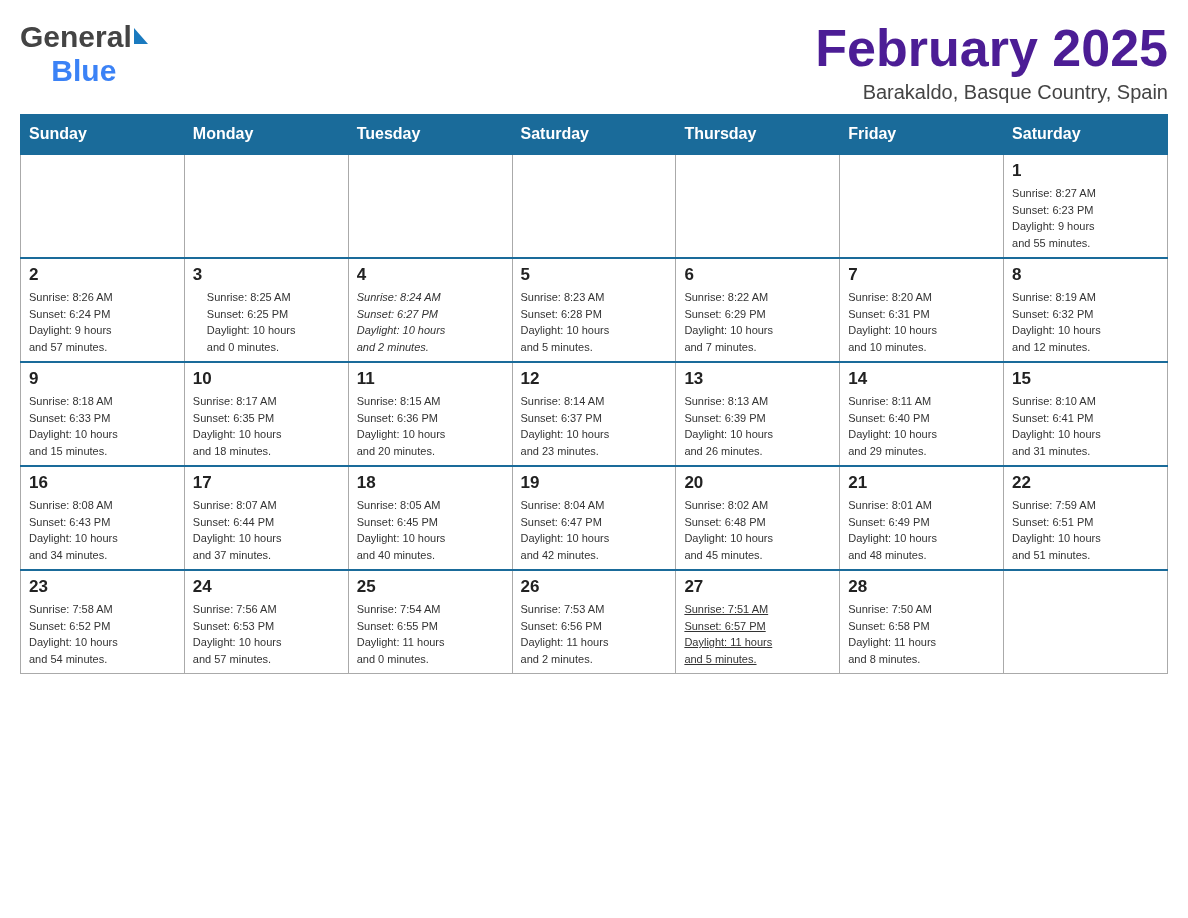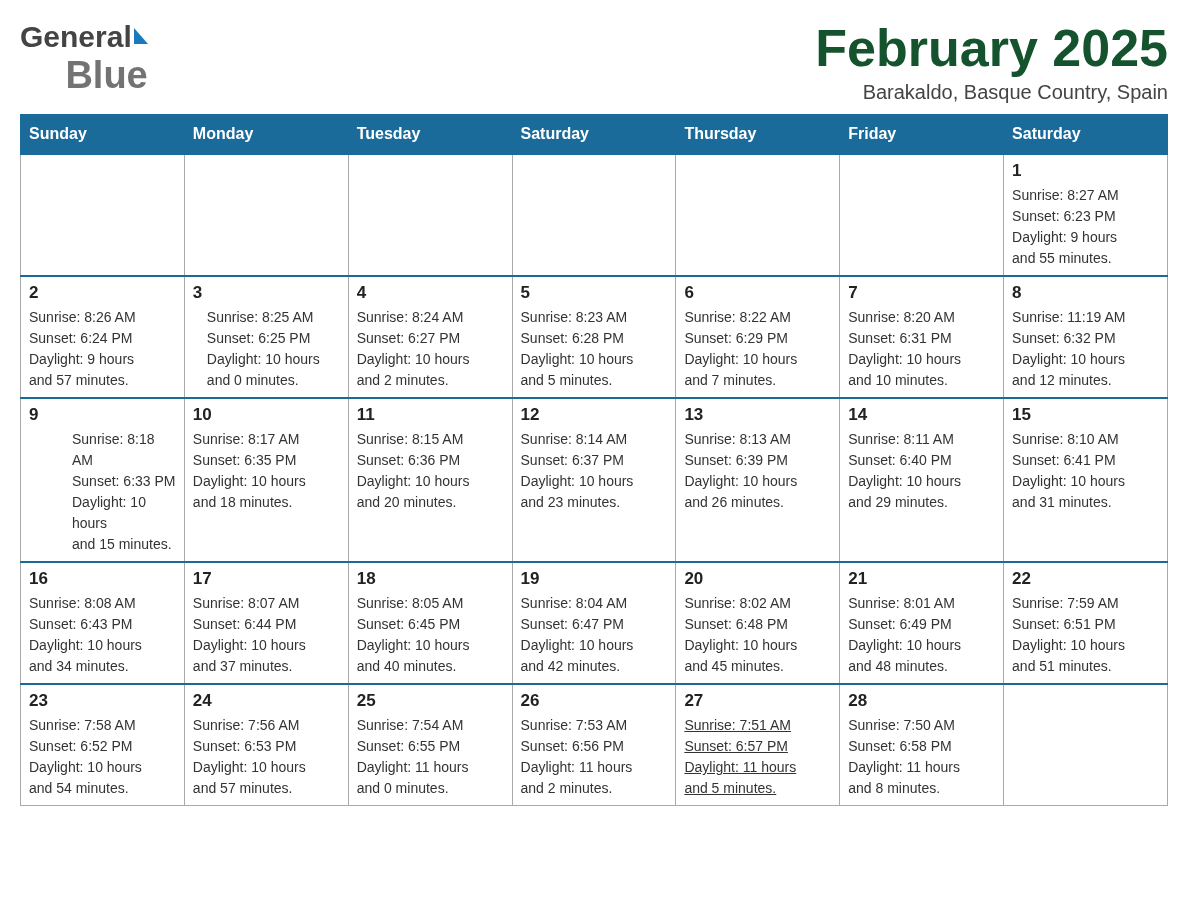--- a/index.html
+++ b/index.html
@@ -12,29 +12,29 @@
     }
     .header {
       display: flex;
       justify-content: space-between;
       align-items: flex-start;
       margin-bottom: 10px;
     }
     .logo {
       display: flex;
       flex-direction: column;
-      align-items: flex-end;
+      align-items: center;
     }
     .title-section {
       text-align: right;
     }
     .month-title {
       font-size: 52px;
       font-weight: bold;
-      color: #14532d;
+      color: #4c1d95;
       line-height: 1.1;
     }
     .location {
       font-size: 20px;
       color: #444;
       margin-top: 4px;
     }
     .calendar {
       width: 100%;
       border-collapse: collapse;
@@ -60,21 +60,21 @@
       color: #333;
     }
     .day-number {
       font-size: 17px;
       font-weight: bold;
       color: #222;
       display: block;
       margin-bottom: 4px;
     }
     .day-info {
-      font-size: 14px;
+      font-size: 11px;
       line-height: 1.5;
       color: #333;
     }
     .empty-cell {
       background: #fff;
     }
     tr:first-child td {
       border-top: 2px solid #1a6b9a;
     }
     .row-border td {
@@ -96,23 +96,23 @@
       width: 0;
       height: 0;
       border-style: solid;
       border-width: 16px 0 0 14px;
       border-color: transparent transparent transparent #1a7abf;
       vertical-align: middle;
       position: relative;
       top: -3px;
     }
     .logo-text-blue {
-      font-size: 38px;
-      font-weight: bold;
-      color: #737373;
+      font-size: 30px;
+      font-weight: bold;
+      color: #3b82f6;
     }
   </style>
 </head>
 <body>
 
 <div class="header">
   <div class="logo">
     <div class="logo-row">
       <span class="logo-text-general">General</span>
       <span class="logo-arrow"></span>
@@ -163,21 +163,21 @@
         </td>
         <td>
           <span class="day-number">3</span>
           <div class="day-info" style="white-space: pre-line; margin-left: 14px;">Sunrise: 8:25 AM
 Sunset: 6:25 PM
 Daylight: 10 hours
 and 0 minutes.</div>
         </td>
         <td>
           <span class="day-number">4</span>
-          <div class="day-info" style="white-space: pre-line;">Sunrise: 8:24 AM
+          <div class="day-info" style="white-space: pre-line; font-style: italic;">Sunrise: 8:24 AM
 Sunset: 6:27 PM
 Daylight: 10 hours
 and 2 minutes.</div>
         </td>
         <td>
           <span class="day-number">5</span>
           <div class="day-info" style="white-space: pre-line;">Sunrise: 8:23 AM
 Sunset: 6:28 PM
 Daylight: 10 hours
 and 5 minutes.</div>
@@ -191,30 +191,30 @@
         </td>
         <td>
           <span class="day-number">7</span>
           <div class="day-info" style="white-space: pre-line;">Sunrise: 8:20 AM
 Sunset: 6:31 PM
 Daylight: 10 hours
 and 10 minutes.</div>
         </td>
         <td>
           <span class="day-number">8</span>
-          <div class="day-info" style="white-space: pre-line;">Sunrise: 11:19 AM
+          <div class="day-info" style="white-space: pre-line;">Sunrise: 8:19 AM
 Sunset: 6:32 PM
 Daylight: 10 hours
 and 12 minutes.</div>
         </td>
       </tr>
       <tr class="row-border">
         <td>
           <span class="day-number">9</span>
-          <div class="day-info" style="white-space: pre-line; margin-left: 43px;">Sunrise: 8:18 AM
+          <div class="day-info" style="white-space: pre-line;">Sunrise: 8:18 AM
 Sunset: 6:33 PM
 Daylight: 10 hours
 and 15 minutes.</div>
         </td>
         <td>
           <span class="day-number">10</span>
           <div class="day-info" style="white-space: pre-line;">Sunrise: 8:17 AM
 Sunset: 6:35 PM
 Daylight: 10 hours
 and 18 minutes.</div>

